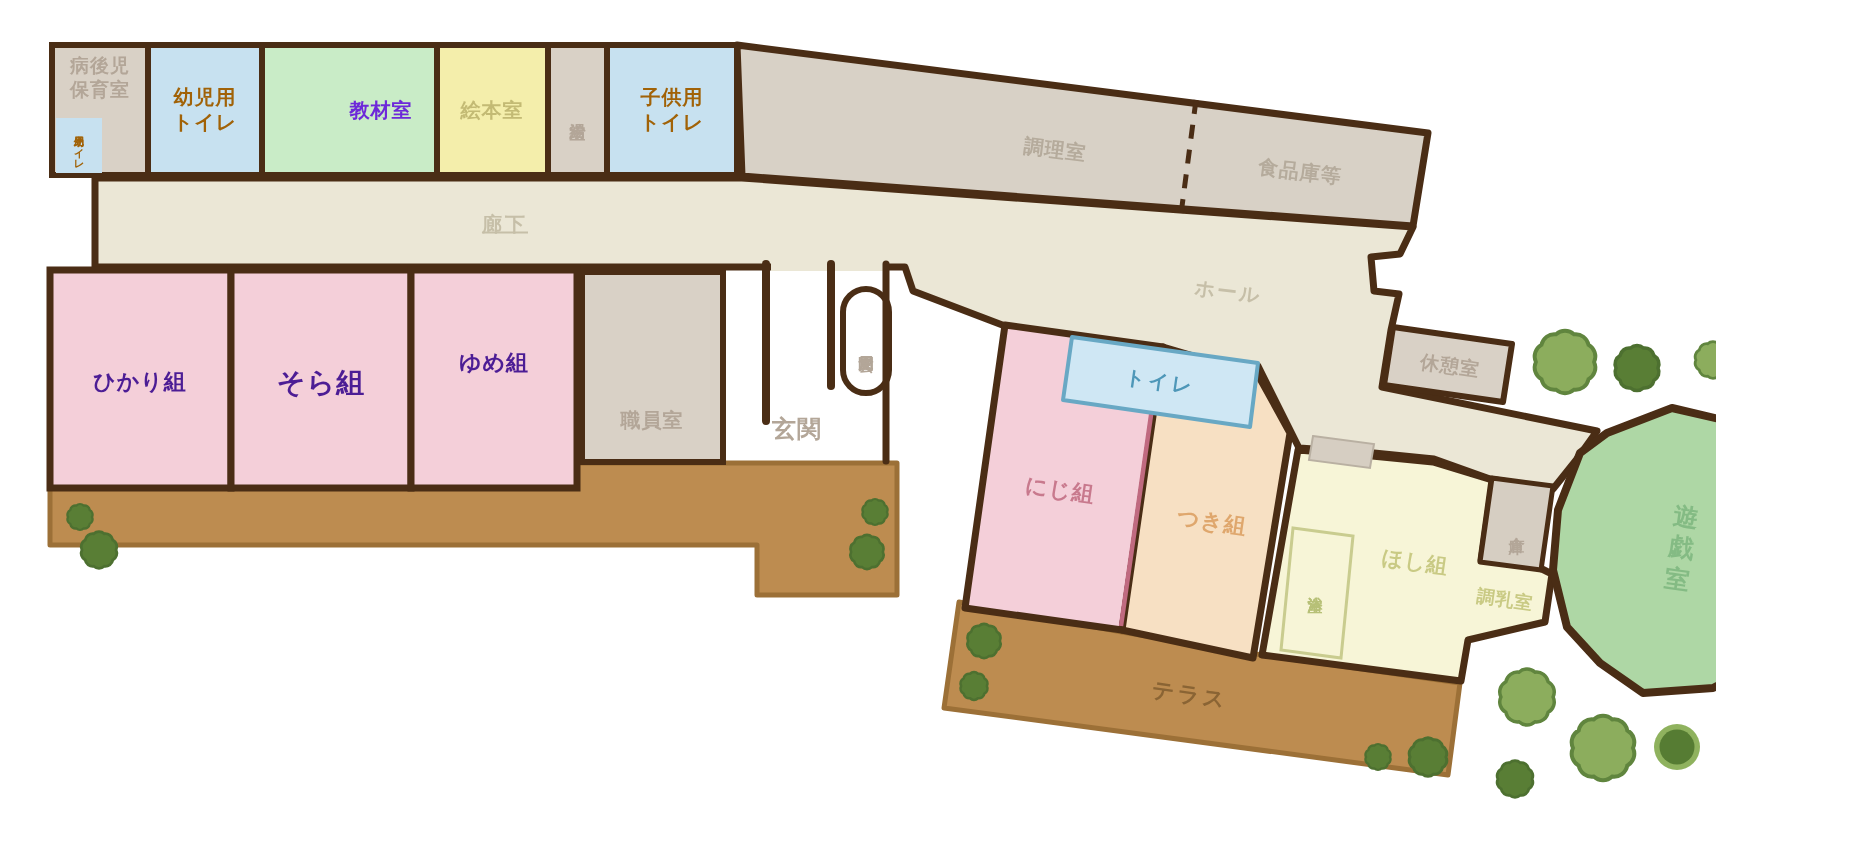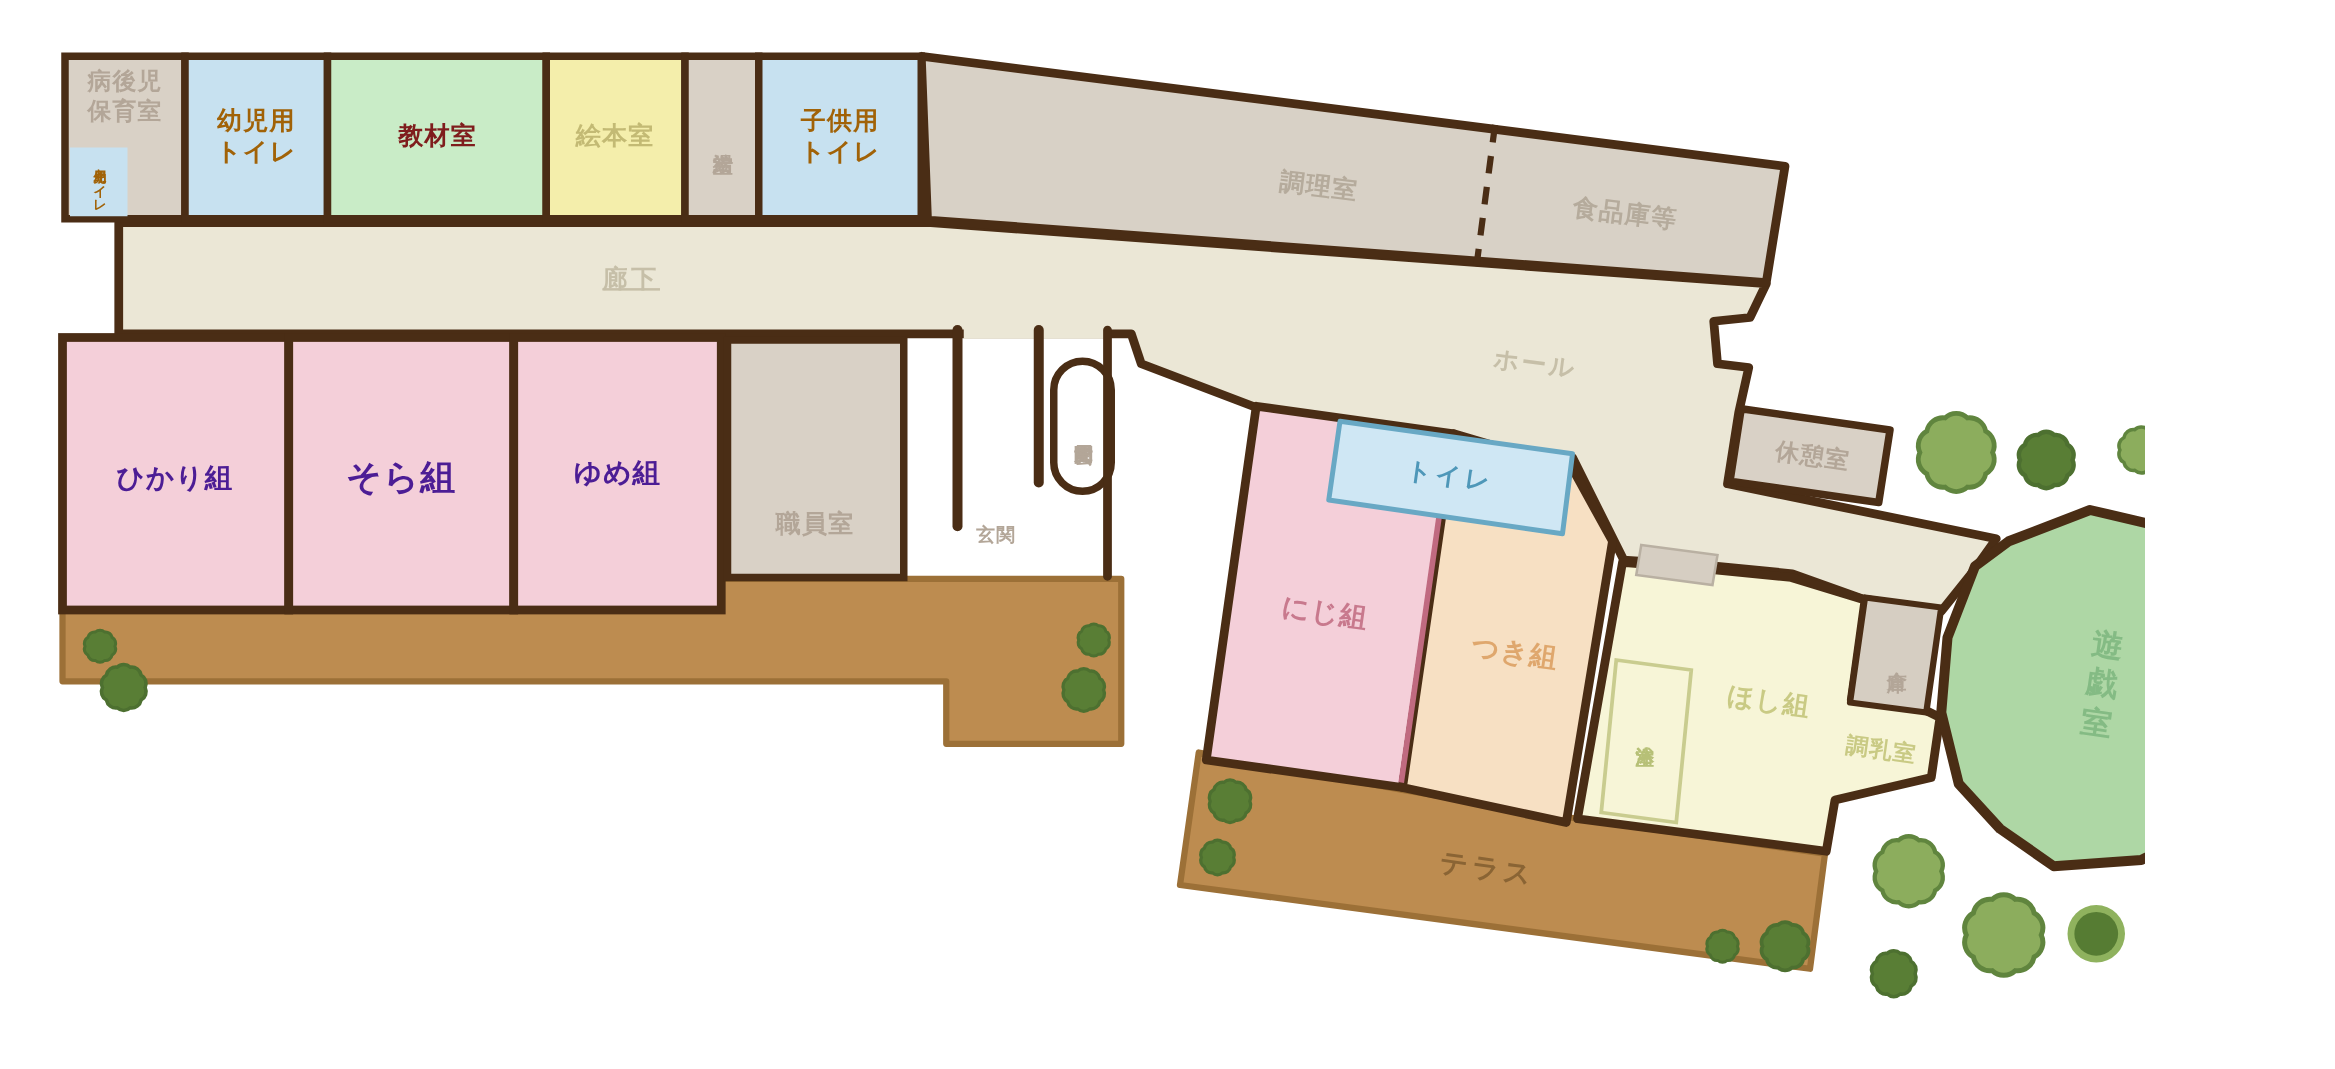--- a/index.html
+++ b/index.html
@@ -4,21 +4,21 @@
 <style>
   html,body{margin:0;padding:0;background:#fff;}
   body{font-family:"Liberation Sans", sans-serif;}
   #plan{position:relative;width:1716px;height:855px;background:#fff;overflow:hidden;}
   #plan svg{position:absolute;left:0;top:0;}
   .lb{position:absolute;transform:translate(-50%,-50%);font-weight:700;white-space:pre-line;
       text-align:center;letter-spacing:1px;line-height:1.25;}
   .r7{transform:translate(-50%,-50%) rotate(7deg);}
   .r8{transform:translate(-50%,-50%) rotate(8deg);}
   .vert{writing-mode:vertical-rl;text-orientation:upright;letter-spacing:0;line-height:1.05;}
-  .c-gray{color:#b3a698;} .c-blue{color:#a16207;} .c-green{color:#7f1d1d;}
+  .c-gray{color:#b3a698;} .c-blue{color:#a16207;} .c-green{color:#6d28d9;margin-left:31px;}
   .c-yel{color:#c3ba74;} .c-kit{color:#b5ab9c;} .c-cor{color:#c6bfa8;}
   .c-pink{color:#4c1d95;} .c-rose{color:#c8798d;} .c-peach{color:#dfa76d;}
   .c-pyel{color:#c9ca84;} .c-moku{color:#b7c077;} .c-play{color:#84bb84;}
   .c-terr{color:#8a6434;} .c-toie{color:#4e97b8;}
 </style>
 </head>
 <body>
 
 <div id="plan">
   <svg width="1868" height="855" viewBox="0 0 1868 855">
@@ -98,23 +98,23 @@
   <div class="lb c-yel" style="left:492px;top:110px;font-size:20px;">絵本室</div>
   <div class="lb vert c-gray" style="left:577px;top:110px;font-size:16px;">給湯室</div>
   <div class="lb c-blue" style="left:672px;top:110px;font-size:20px;">子供用
 トイレ</div>
   <div class="lb r7 c-kit" style="left:1055px;top:150px;font-size:20px;">調理室</div>
   <div class="lb r7 c-kit" style="left:1300px;top:172px;font-size:20px;">食品庫等</div>
   <div class="lb c-cor" style="left:505px;top:224px;font-size:20px;letter-spacing:3px;text-decoration:underline;">廊下</div>
   <div class="lb r7 c-cor" style="left:1228px;top:292px;font-size:20px;letter-spacing:2px;">ホール</div>
   <div class="lb c-pink" style="left:140px;top:382px;font-size:22px;">ひかり組</div>
   <div class="lb c-pink" style="left:321px;top:382px;font-size:28px;">そら組</div>
-  <div class="lb c-pink" style="left:494px;top:378px;font-size:22px;">ゆめ組</div>
+  <div class="lb c-pink" style="left:494px;top:363px;font-size:22px;">ゆめ組</div>
   <div class="lb c-gray" style="left:652px;top:380px;font-size:20px;margin-top:40px;">職員室</div>
-  <div class="lb c-gray" style="left:797px;top:429px;font-size:15px;">玄関</div>
+  <div class="lb c-gray" style="left:797px;top:429px;font-size:24px;">玄関</div>
   <div class="lb vert c-gray" style="left:866px;top:344px;font-size:15px;">園児用玄関</div>
   <div class="lb r8 c-gray" style="left:1450px;top:366px;font-size:19px;">休憩室</div>
   <div class="lb r8 c-toie" style="left:1160px;top:382px;font-size:20px;letter-spacing:3px;">トイレ</div>
   <div class="lb r8 c-rose" style="left:1060px;top:490px;font-size:22px;">にじ組</div>
   <div class="lb r8 c-peach" style="left:1212px;top:522px;font-size:22px;">つき組</div>
   <div class="lb vert c-moku" style="left:1315px;top:585px;font-size:15px;">沐浴室</div>
   <div class="lb r8 c-pyel" style="left:1415px;top:562px;font-size:21px;">ほし組</div>
   <div class="lb vert c-gray" style="left:1516px;top:524px;font-size:16px;">倉庫</div>
   <div class="lb r8 c-pyel" style="left:1505px;top:600px;font-size:18px;">調乳室</div>
   <div class="lb r8 c-play" style="left:1682px;top:548px;font-size:25px;">遊戯室</div>

